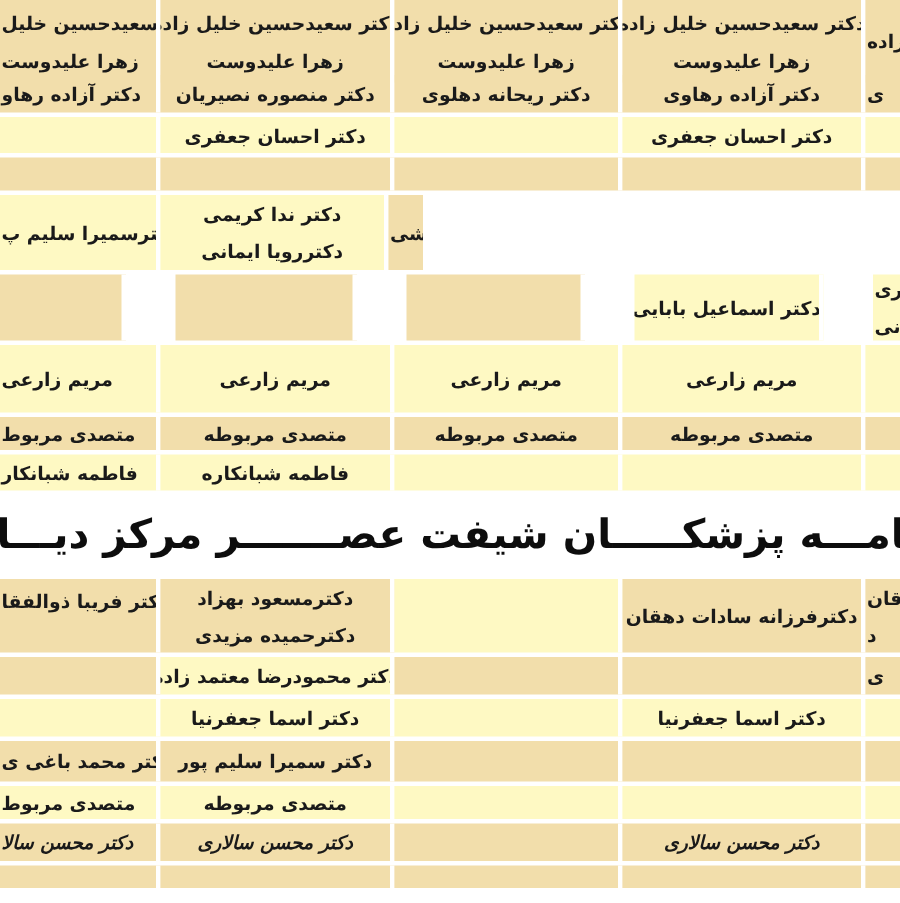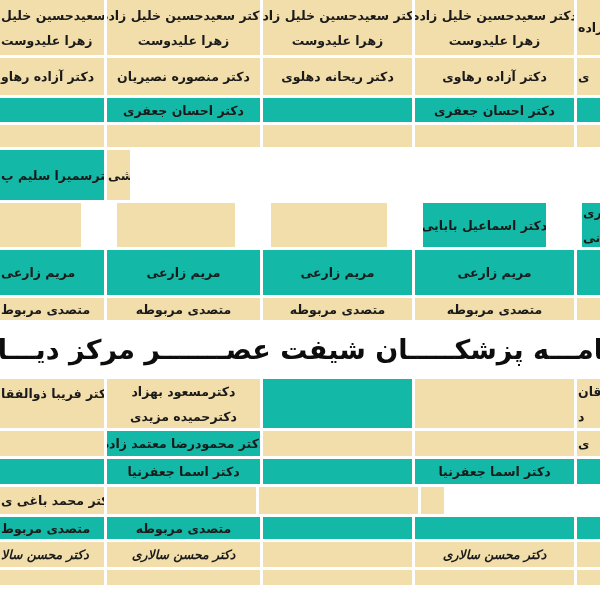--- a/index.html
+++ b/index.html
@@ -13,21 +13,21 @@
     box-sizing:border-box;border-right:3px solid #ffffff;
     display:flex;flex-direction:column;justify-content:center;align-items:center;
     overflow:hidden;
   }
   .col0{width:107px;align-items:flex-start;padding-left:1px;}
   .col1{width:156px;}
   .col2{width:152px;}
   .col3{width:162px;}
   .col4{width:23px;border-right:none;align-items:flex-start;padding-left:1px;}
   .dark{background:#f2deab;}
-  .light{background:#14b8a6;}
+  .light{background:#fef9c3;}
   .vtop{justify-content:flex-start;padding-top:2px;}
   .line{
     white-space:nowrap;font-weight:bold;font-size:12.5px;line-height:25px;
     color:#1a1a1a;direction:rtl;unicode-bidi:embed;
   }
   .title-row{
     height:56px;box-sizing:border-box;background:#ffffff;
     display:flex;align-items:center;justify-content:center;
     border-bottom:3px solid #ffffff;overflow:hidden;
   }
@@ -55,21 +55,21 @@
           <div class="line">زهرا علیدوست</div>
         </div>
         <div class="cell col3 dark">
           <div class="line">دکتر سعیدحسین خلیل زاده</div>
           <div class="line">زهرا علیدوست</div>
         </div>
         <div class="cell col4 dark">
           <div class="line">زاده</div>
         </div>
       </div>
-      <div class="row" style="height: 40px;">
+      <div class="row" style="height: 20px; align-items: flex-end;">
         <div class="cell col0 dark">
           <div class="line">دکتر آزاده رهاو</div>
         </div>
         <div class="cell col1 dark">
           <div class="line">دکتر منصوره نصیریان</div>
         </div>
         <div class="cell col2 dark">
           <div class="line">دکتر ریحانه دهلوی</div>
         </div>
         <div class="cell col3 dark">
@@ -93,20 +93,24 @@
       <div class="row" style="height: 25px;">
         <div class="cell col0 dark"></div>
         <div class="cell col1 dark"></div>
         <div class="cell col2 dark"></div>
         <div class="cell col3 dark"></div>
         <div class="cell col4 dark"></div>
       </div>
       <div class="row" style="height: 53px;">
         <div class="cell col0 light">
           <div class="line">دکترسمیرا سلیم پ</div>
+        </div>
+        <div class="cell col2 light">
+          <div class="line">دکتر ندا کریمی</div>
+          <div class="line">دکتررویا ایمانی</div>
         </div>
         <div class="cell col4 dark">
           <div class="line">نشی</div>
         </div>
       </div>
       <div class="row" style="height: 47px; gap: 33px;">
         <div class="cell col0 dark"></div>
         <div class="cell col1 dark"></div>
         <div class="cell col2 dark"></div>
         <div class="cell col3 light">
@@ -139,36 +143,48 @@
         <div class="cell col1 dark">
           <div class="line">متصدی مربوطه</div>
         </div>
         <div class="cell col2 dark">
           <div class="line">متصدی مربوطه</div>
         </div>
         <div class="cell col3 dark">
           <div class="line">متصدی مربوطه</div>
         </div>
         <div class="cell col4 dark"></div>
+      </div>
+      <div class="row" style="height: 27px;">
+        <div class="cell col0 light">
+          <div class="line">فاطمه شبانکار</div>
+        </div>
+        <div class="cell col1 light">
+          <div class="line">فاطمه شبانکاره</div>
+        </div>
+        <div class="cell col2 light"></div>
+        <div class="cell col3 light"></div>
+        <div class="cell col4 light"></div>
       </div>
     </div>
   <div class="title-row">
     <div class="title-text">برنامـــه پزشکـــــان شیفت عصـــــــر مرکز دیـــابت</div>
   </div>
   <div id="bottom-table">
       <div class="row" style="height: 52px;">
         <div class="cell col0 dark vtop">
           <div class="line">دکتر فریبا ذوالفقا</div>
         </div>
         <div class="cell col1 dark">
           <div class="line">دکترمسعود بهزاد</div>
           <div class="line">دکترحمیده مزیدی</div>
         </div>
         <div class="cell col2 light"></div>
         <div class="cell col3 dark">
+          <div class="line">دکترفرزانه سادات دهقان</div>
         </div>
         <div class="cell col4 dark">
           <div class="line">قان</div>
           <div class="line">د</div>
         </div>
       </div>
       <div class="row" style="height: 28px;">
         <div class="cell col0 dark"></div>
         <div class="cell col1 light">
           <div class="line">دکتر محمودرضا معتمد زاده</div>
@@ -186,20 +202,23 @@
         </div>
         <div class="cell col2 light"></div>
         <div class="cell col3 light">
           <div class="line">دکتر اسما جعفرنیا</div>
         </div>
         <div class="cell col4 light"></div>
       </div>
       <div class="row" style="height: 30px;">
         <div class="cell col0 dark">
           <div class="line">دکتر محمد باغی ی</div>
+        </div>
+        <div class="cell col1 dark">
+          <div class="line">دکتر سمیرا سلیم پور</div>
         </div>
         <div class="cell col2 dark"></div>
         <div class="cell col3 dark"></div>
         <div class="cell col4 dark"></div>
       </div>
       <div class="row" style="height: 25px;">
         <div class="cell col0 light">
           <div class="line">متصدی مربوط</div>
         </div>
         <div class="cell col1 light">

